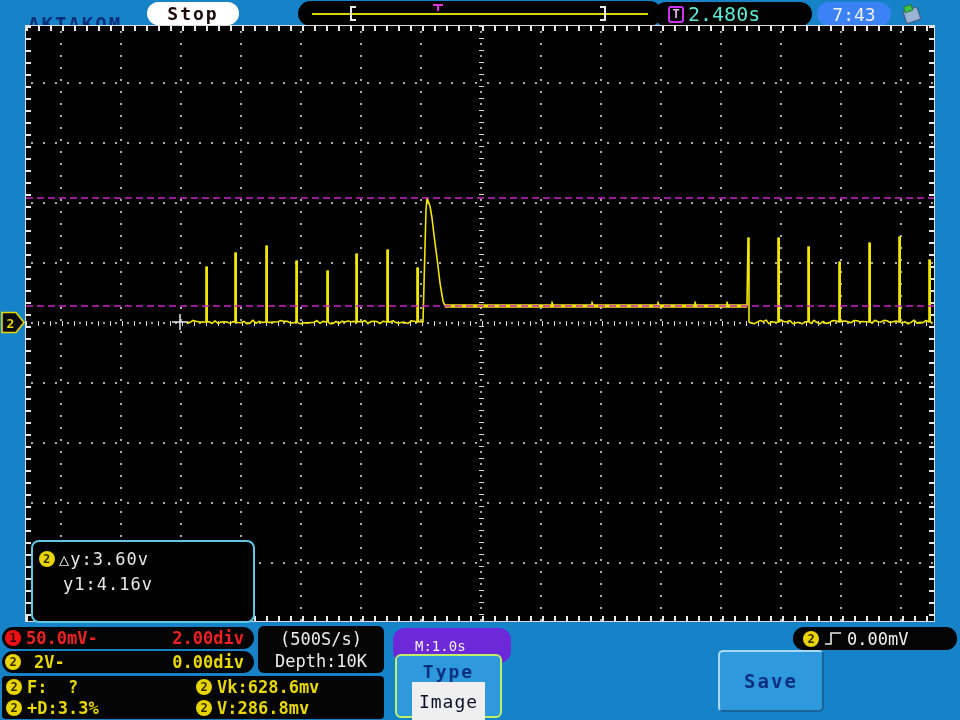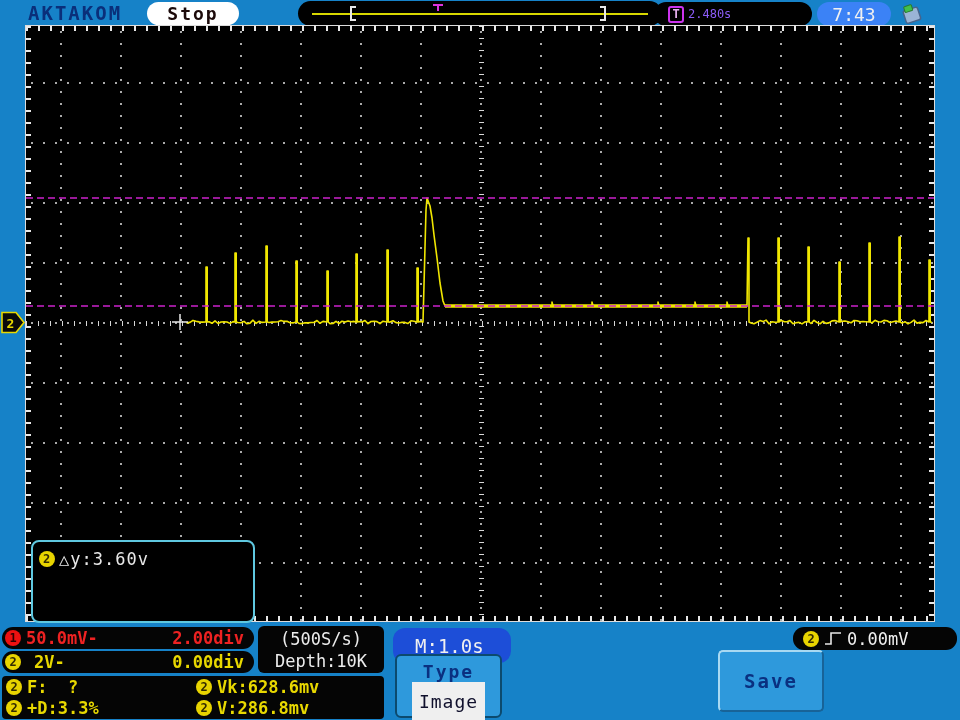--- a/index.html
+++ b/index.html
@@ -1,36 +1,36 @@
 <!DOCTYPE html>
 <html><head>
 <meta charset="utf-8">
 <style>
   * { margin:0; padding:0; box-sizing:border-box; }
   html,body { width:960px; height:720px; overflow:hidden; }
   body { font-family:"DejaVu Sans Mono", monospace; background:#1682c8; position:relative; }
   .abs { position:absolute; }
 
   
-  .brand { left:28px; top:2px; font-size:19px; font-weight:bold; color:#0a2f7a; letter-spacing:2px; }
+  .brand { left:28px; top:13px; font-size:19px; font-weight:bold; color:#0a2f7a; letter-spacing:2px; }
   .stop-pill { left:147px; top:2px; width:92px; height:23px; background:#ffffff; border-radius:12px;
                color:#1c0a0a; font-size:18px; font-weight:bold; letter-spacing:2px;
                display:flex; align-items:center; justify-content:center; }
   .hpos-bar { left:298px; top:1px; width:364px; height:25px; background:#000; border-radius:13px; }
   .hpos-line { position:absolute; left:14px; top:12px; width:336px; height:2px; background:#d8d800; }
   .bracket { position:absolute; top:5px; width:6px; height:15px; border:2px solid #e8e8e8; background:transparent; }
   .bracket.l { left:52px; border-right:none; }
   .bracket.r { left:302px; border-left:none; }
   .t-marker { position:absolute; left:135px; top:3px; width:10px; height:2px; background:#dd33dd; }
   .t-marker::after { content:''; position:absolute; left:4px; top:2px; width:2px; height:5px; background:#dd33dd; }
   .trig-time-pill { left:654px; top:2px; width:158px; height:24px; background:#000; border-radius:12px;
                     display:flex; align-items:center; gap:4px; padding-left:14px; }
   .t-box { width:16px; height:17px; border:2px solid #cc33ee; border-radius:3px; color:#e6b0ee;
            font-size:12px; font-weight:bold; display:flex; align-items:center; justify-content:center; }
-  .trig-time-text { color:#8b5cf6; font-size:12px; }
+  .trig-time-text { color:#5eead4; font-size:20px; }
   .clock-pill { left:817px; top:2px; width:74px; height:24px; background:#3b82f6; border-radius:12px;
                 color:#f0f0f0; font-size:18px; display:flex; align-items:center; justify-content:center; }
   .disk-icon { left:897px; top:2px; width:28px; height:24px; }
 
   
   .graticule { left:25px; top:25px; width:910px; height:597px; background-color:#000;
     border:1px solid #dcdcdc;
     background-image:
       radial-gradient(circle, rgba(200,200,200,.85) 1px, transparent 1.3px),
       radial-gradient(circle, rgba(200,200,200,.85) 1px, transparent 1.3px);
@@ -70,24 +70,24 @@
   .ch1 { top:627px; color:#ee2222; }
   .ch2 { top:651px; color:#e8d800; }
   .ch-pill .right { margin-left:auto; }
   .sample-box { left:258px; top:626px; width:126px; height:47px; background:#050505; border-radius:6px;
                 color:#ececec; font-size:17px; display:flex; flex-direction:column;
                 align-items:center; justify-content:center; line-height:22px; }
   .meas-bar { left:2px; top:676px; width:382px; height:43px; background:#050505; border-radius:4px;
               display:grid; grid-template-columns:190px 1fr; grid-template-rows:1fr 1fr;
               align-items:center; color:#e8d800; font-size:17px; font-weight:bold; padding:1px 0 1px 4px; }
   .meas-cell { display:flex; align-items:center; gap:5px; white-space:pre; }
-  .m-pill { left:393px; top:628px; width:118px; height:35px; background:#1d4ed8; border-radius:12px;
-            color:#f0f0f0; font-size:19px; display:flex; align-items:center; padding-left:22px; }
+  .m-pill { left:393px; top:628px; width:118px; height:35px; background:#6d28d9; border-radius:12px;
+            color:#f0f0f0; font-size:14px; display:flex; align-items:center; padding-left:22px; }
   .type-panel { left:395px; top:654px; width:107px; height:64px; background:#2e99dc;
-                border:2px solid #0c4a6e; border-radius:6px; display:flex; flex-direction:column;
+                border:2px solid #bef264; border-radius:6px; display:flex; flex-direction:column;
                 align-items:center; justify-content:space-between; padding:5px 0 6px; }
   .type-label { color:#0a3080; font-size:18px; font-weight:bold; letter-spacing:2px; }
   .type-value { background:#efefef; color:#10102c; font-size:18px; padding:9px 7px; letter-spacing:1px; }
   .save-btn { left:718px; top:650px; width:106px; height:62px; background:#2e99dc;
               border:2px solid #a9d9f2; border-right-color:#186398; border-bottom-color:#186398;
               border-radius:5px; color:#0a3080; font-size:19px; font-weight:bold; letter-spacing:2px;
               display:flex; align-items:center; justify-content:center; cursor:pointer; }
   .trig-pill { left:793px; top:627px; width:164px; height:23px; background:#050505; border-radius:11px;
                display:flex; align-items:center; gap:5px; padding-left:10px;
                color:#f0f0f0; font-size:17px; }
@@ -140,20 +140,21 @@
 <svg class="abs gnd-tag" viewBox="0 0 26 23">
   <polygon points="1,1.5 15,1.5 23,11.5 15,21.5 1,21.5" fill="#0a0a0a" stroke="#e8d800" stroke-width="1.6"></polygon>
   <text x="5.5" y="16.5" font-size="13" font-weight="bold" fill="#e8d800">2</text>
 </svg>
 
 <div class="abs cursor-box">
   <div class="cursor-row">
     <span class="badge yellow">2</span>
     <span>△y:3.60v</span>
   </div>
+  <div class="cursor-row indent"><span>y1:4.16v</span></div>
 </div>
 
 <div class="abs ch-pill ch1">
   <span class="badge red">1</span>
   <span style="margin-left:5px">50.0mV-</span>
   <span class="right">2.00div</span>
 </div>
 
 <div class="abs ch-pill ch2">
   <span class="badge yellow">2</span>

